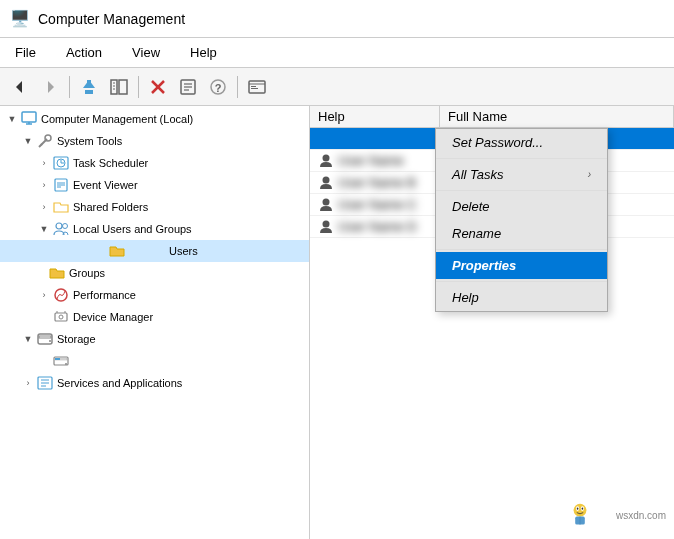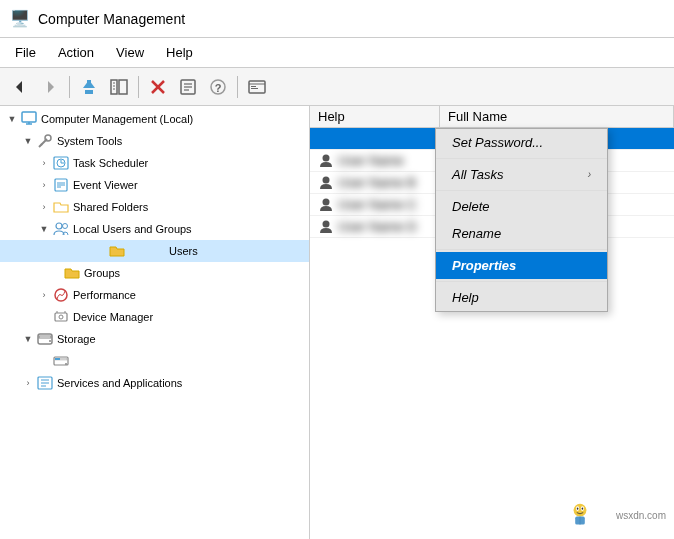--- a/index.html
+++ b/index.html
@@ -37,21 +37,21 @@
     }
 
     
     #menu-bar {
       background: #fff;
       height: 30px;
       display: flex;
       align-items: center;
       padding: 0 5px;
       border-bottom: 1px solid #ccc;
-      gap: 2px;
+      gap: 10px;
     }
     .menu-item {
       padding: 4px 10px;
       cursor: pointer;
       font-size: 13px;
       border-radius: 3px;
     }
 
     
     #toolbar {
@@ -416,21 +416,21 @@
     <div class="tree-node selected" style="padding-left:52px;gap:40px;">
       <span class="expand-icon"> </span>
       <span class="node-icon">
         <svg width="16" height="16" viewBox="0 0 16 16">
           <path d="M1,4 L7,4 L8,6 L15,6 L15,13 L1,13 Z" fill="#f0c040" stroke="#d4a800" stroke-width="1"></path>
         </svg>
       </span>
       <span class="node-label">Users</span>
     </div>
 
-    <div class="tree-node" style="padding-left:47px;">
+    <div class="tree-node" style="padding-left:32px;">
       <span class="expand-icon"> </span>
       <span class="node-icon">
         <svg width="16" height="16" viewBox="0 0 16 16">
           <path d="M1,4 L7,4 L8,6 L15,6 L15,13 L1,13 Z" fill="#f0c040" stroke="#d4a800" stroke-width="1"></path>
         </svg>
       </span>
       <span class="node-label">Groups</span>
     </div>
 
     <div class="tree-node" style="padding-left:36px;">

